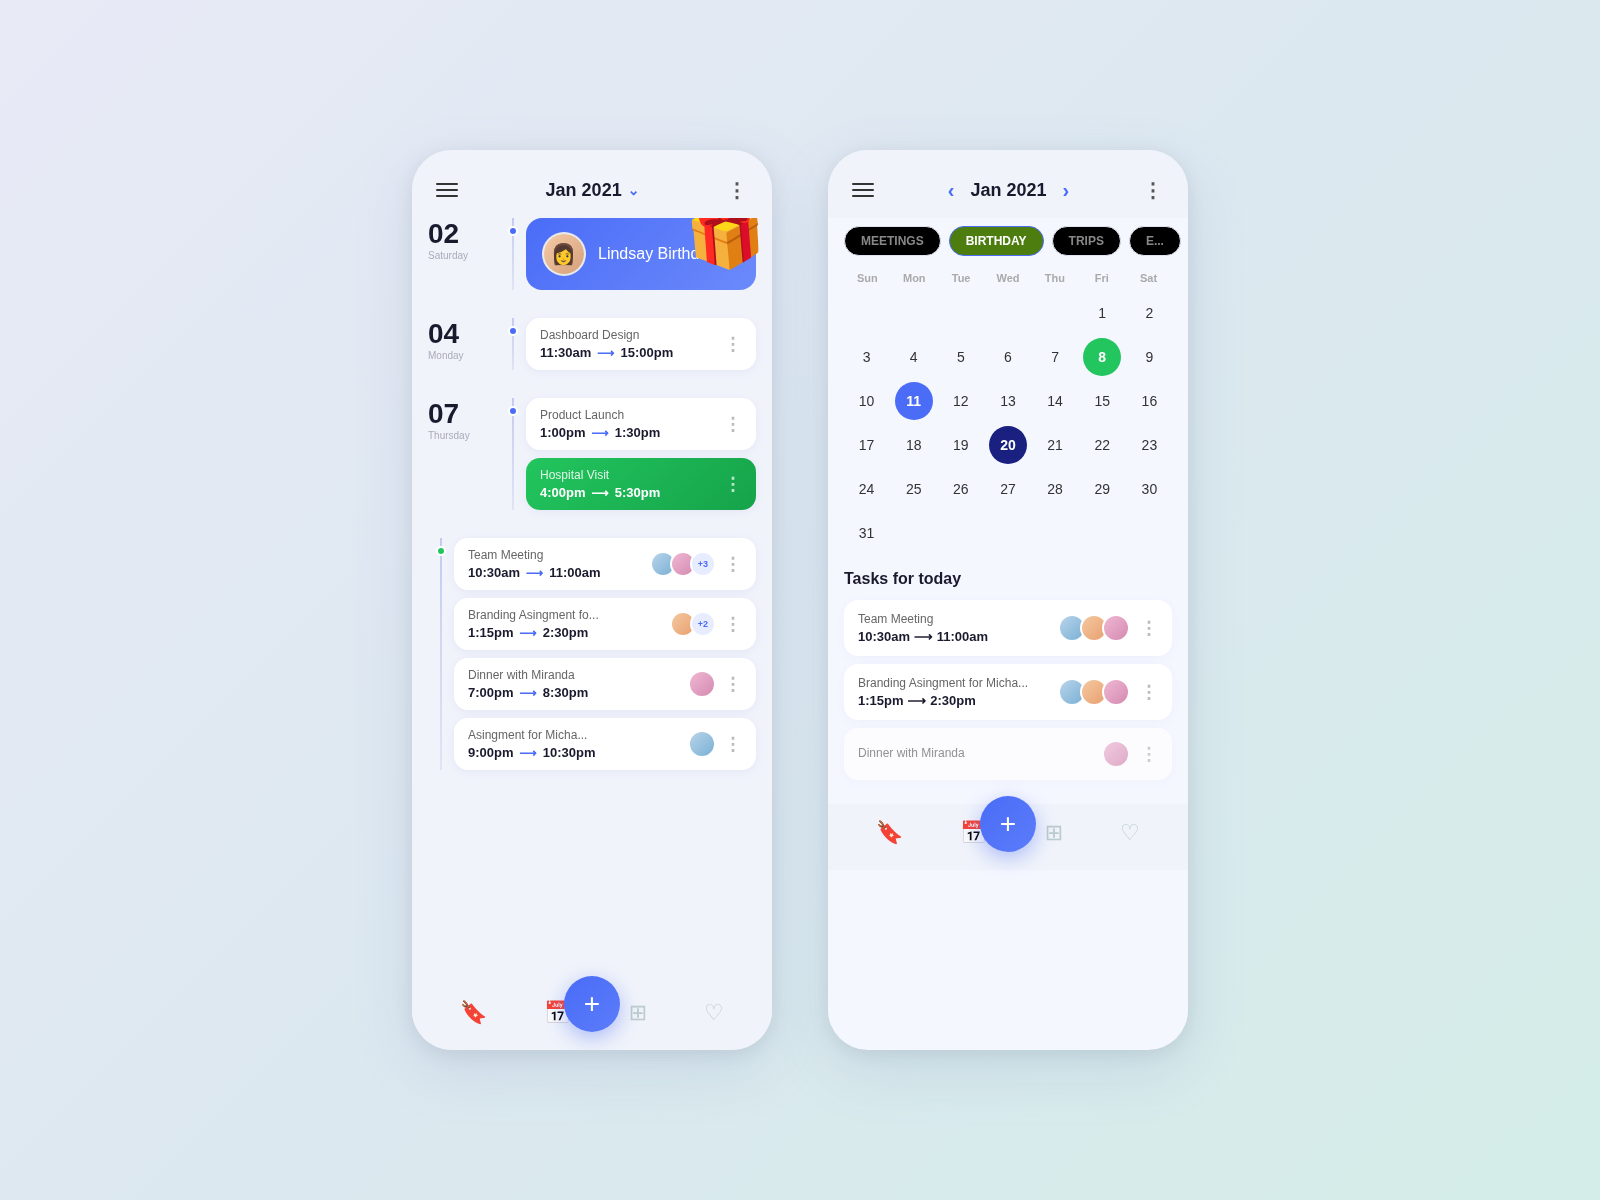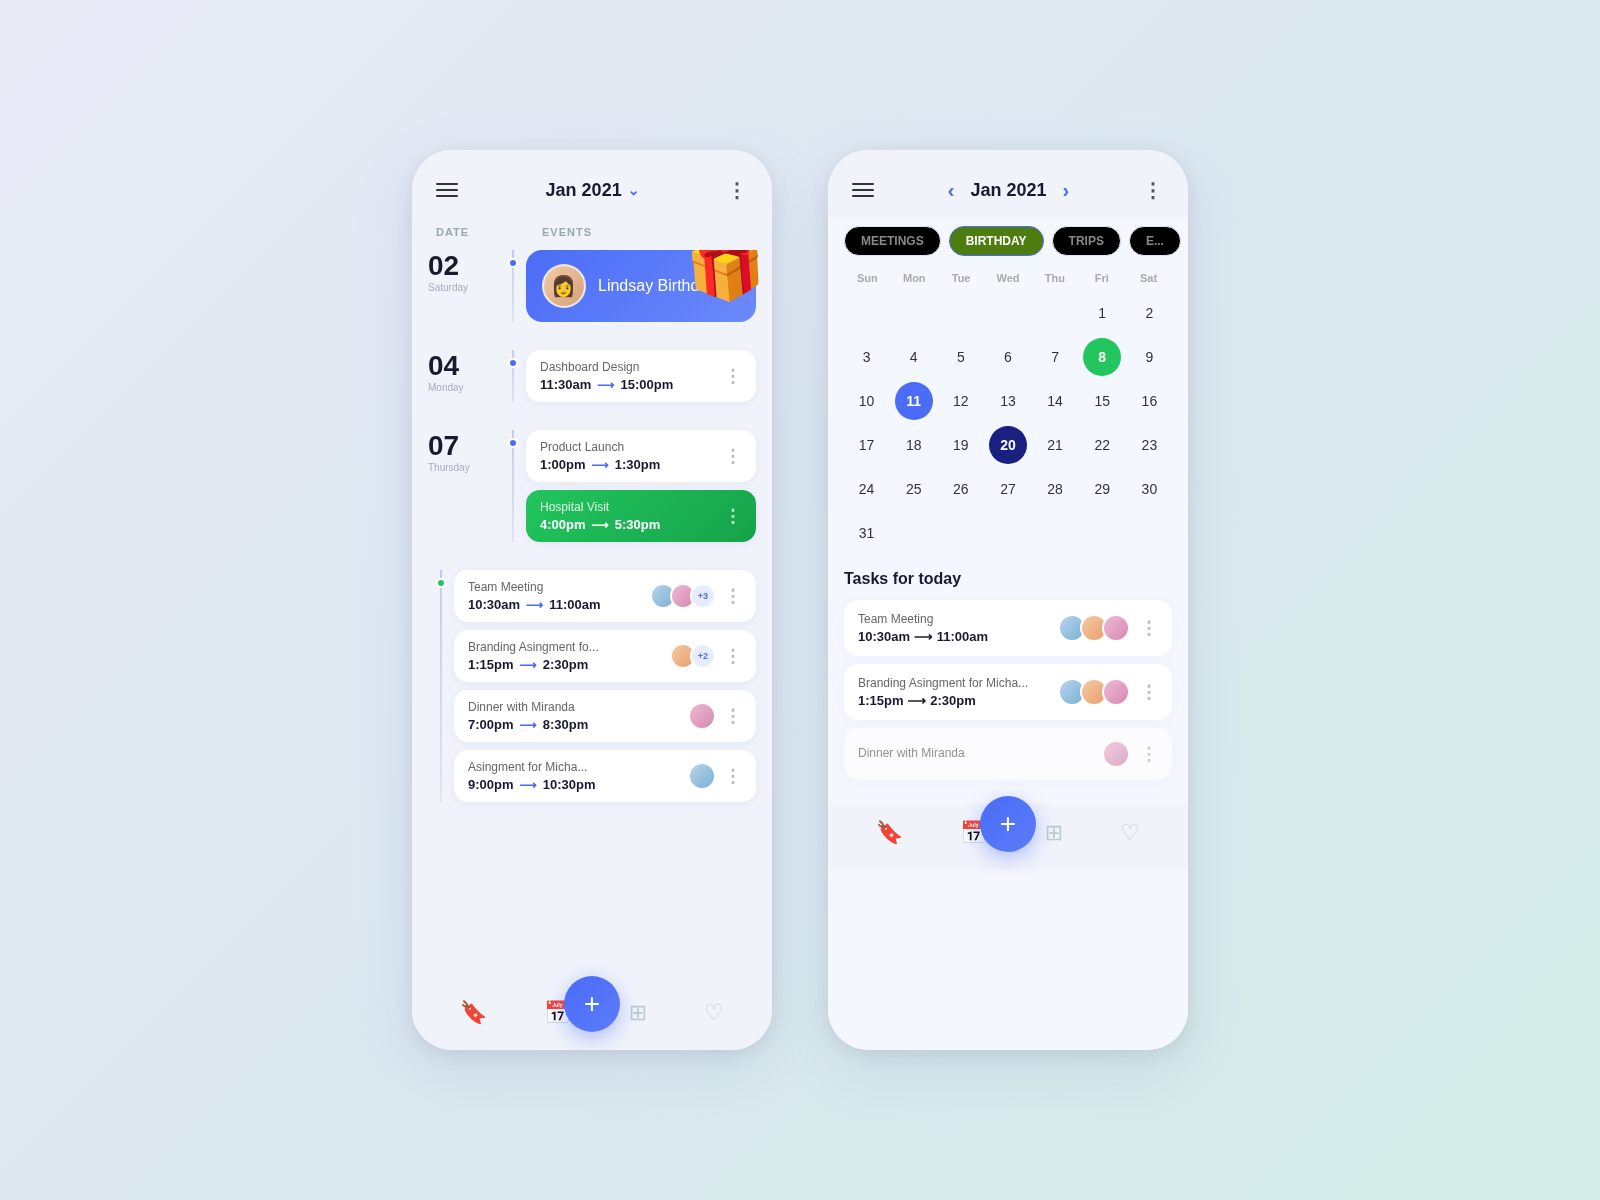--- a/index.html
+++ b/index.html
@@ -275,25 +275,20 @@
           <span></span>
           <span></span>
       </div>
       <div class="header-title">
         <span>Jan 2021</span>
         <span class="chevron-icon">⌄</span>
       </div>
       <div class="more-icon">⋮</div>
     </div>
 
-    <div class="col-headers">
-      <div class="col-date">DATE</div>
-      <div style="width:26px"></div>
-      <div class="col-events">EVENTS</div>
-    </div>
 
     <div class="timeline">
 
       <div class="timeline-group">
         <div class="date-col">
           <div class="date-num">02</div>
           <div class="date-day">Saturday</div>
         </div>
         <div class="timeline-line">
           <div class="timeline-dot"></div>

